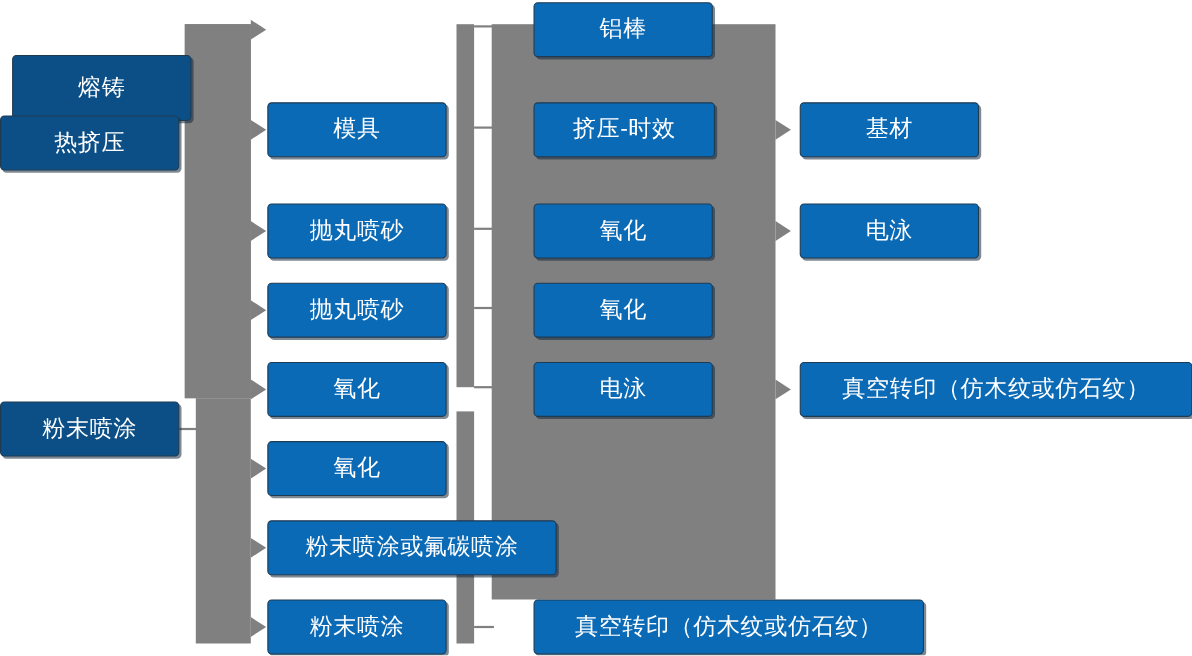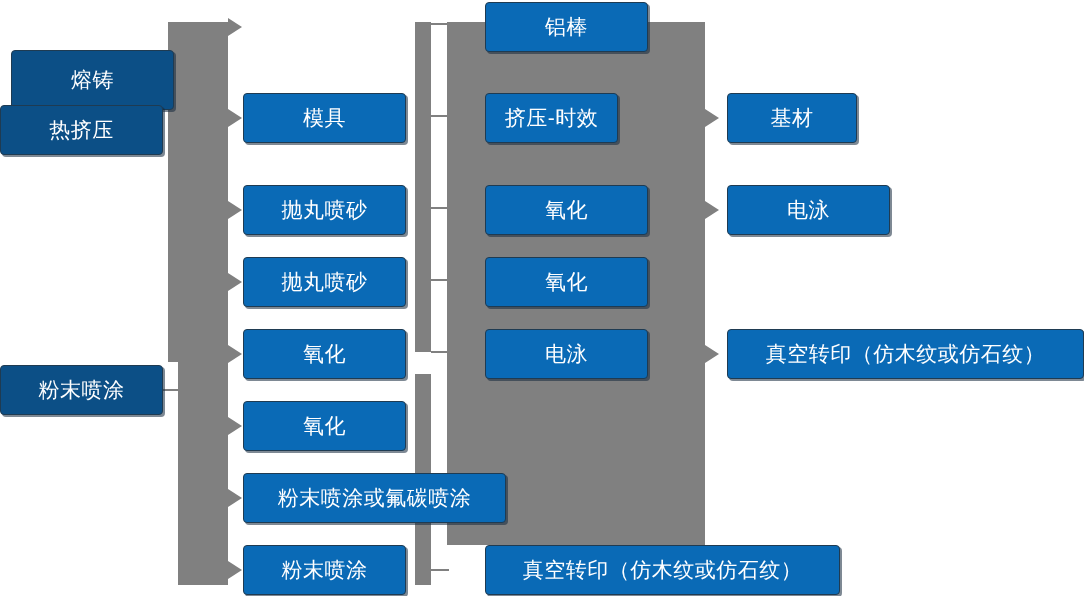--- a/index.html
+++ b/index.html
@@ -129,37 +129,37 @@
   <div class="box light" style="left:243px; top:473px; width:263px; height:50px;">
     <span class="label">粉末喷涂或氟碳喷涂</span>
   </div>
   <div class="box light" style="left:243px; top:545px; width:163px; height:50px;">
     <span class="label">粉末喷涂</span>
   </div>
 
   <div class="box light" style="left:485px; top:2px; width:163px; height:50px;">
     <span class="label">铝棒</span>
   </div>
-  <div class="box light" style="left:485px; top:93px; width:133px; height:50px;">
+  <div class="box light" style="left:485px; top:93px; width:165px; height:50px;">
     <span class="label">挤压-时效</span>
   </div>
   <div class="box light" style="left:485px; top:185px; width:163px; height:50px;">
     <span class="label">氧化</span>
   </div>
   <div class="box light" style="left:485px; top:257px; width:163px; height:50px;">
     <span class="label">氧化</span>
   </div>
   <div class="box light" style="left:485px; top:329px; width:163px; height:50px;">
     <span class="label">电泳</span>
   </div>
   <div class="box light" style="left:485px; top:545px; width:355px; height:50px;">
     <span class="label">真空转印（仿木纹或仿石纹）</span>
   </div>
 
-  <div class="box light" style="left:727px; top:93px; width:130px; height:50px;">
+  <div class="box light" style="left:727px; top:93px; width:163px; height:50px;">
     <span class="label">基材</span>
   </div>
   <div class="box light" style="left:727px; top:185px; width:163px; height:50px;">
     <span class="label">电泳</span>
   </div>
   <div class="box light" style="left:727px; top:329px; width:357px; height:50px;">
     <span class="label">真空转印（仿木纹或仿石纹）</span>
   </div>
 
 </div>

